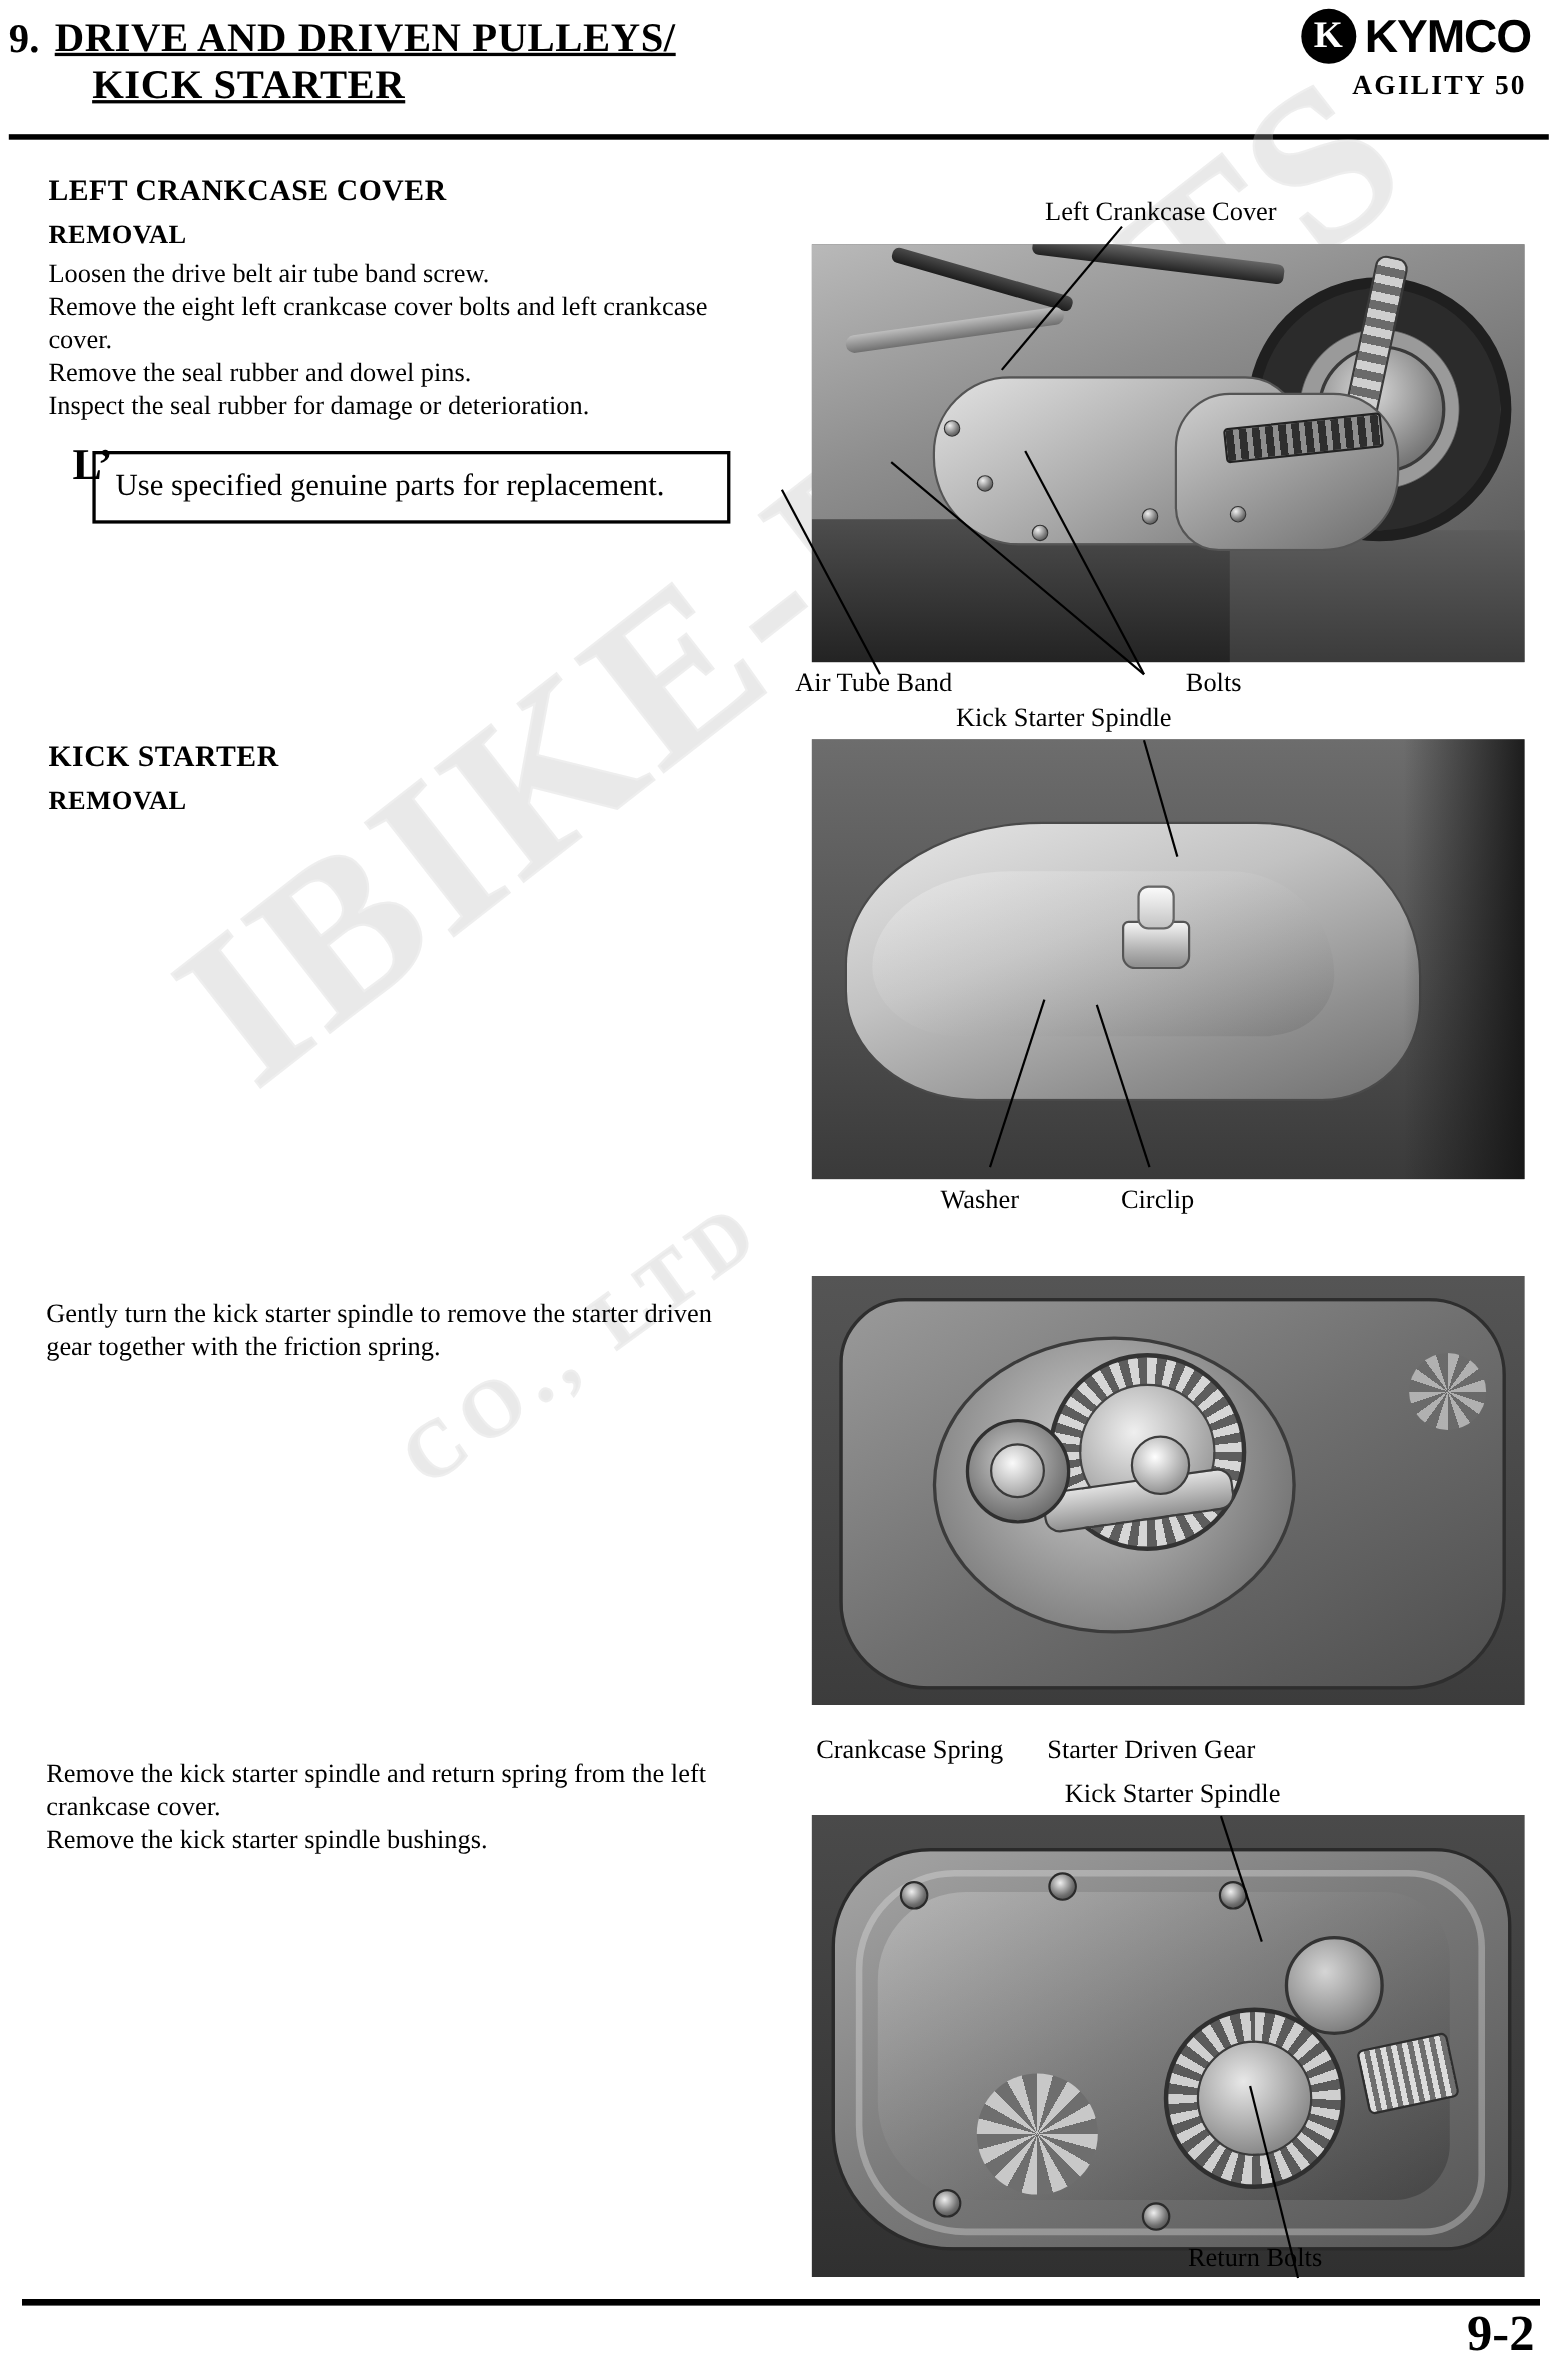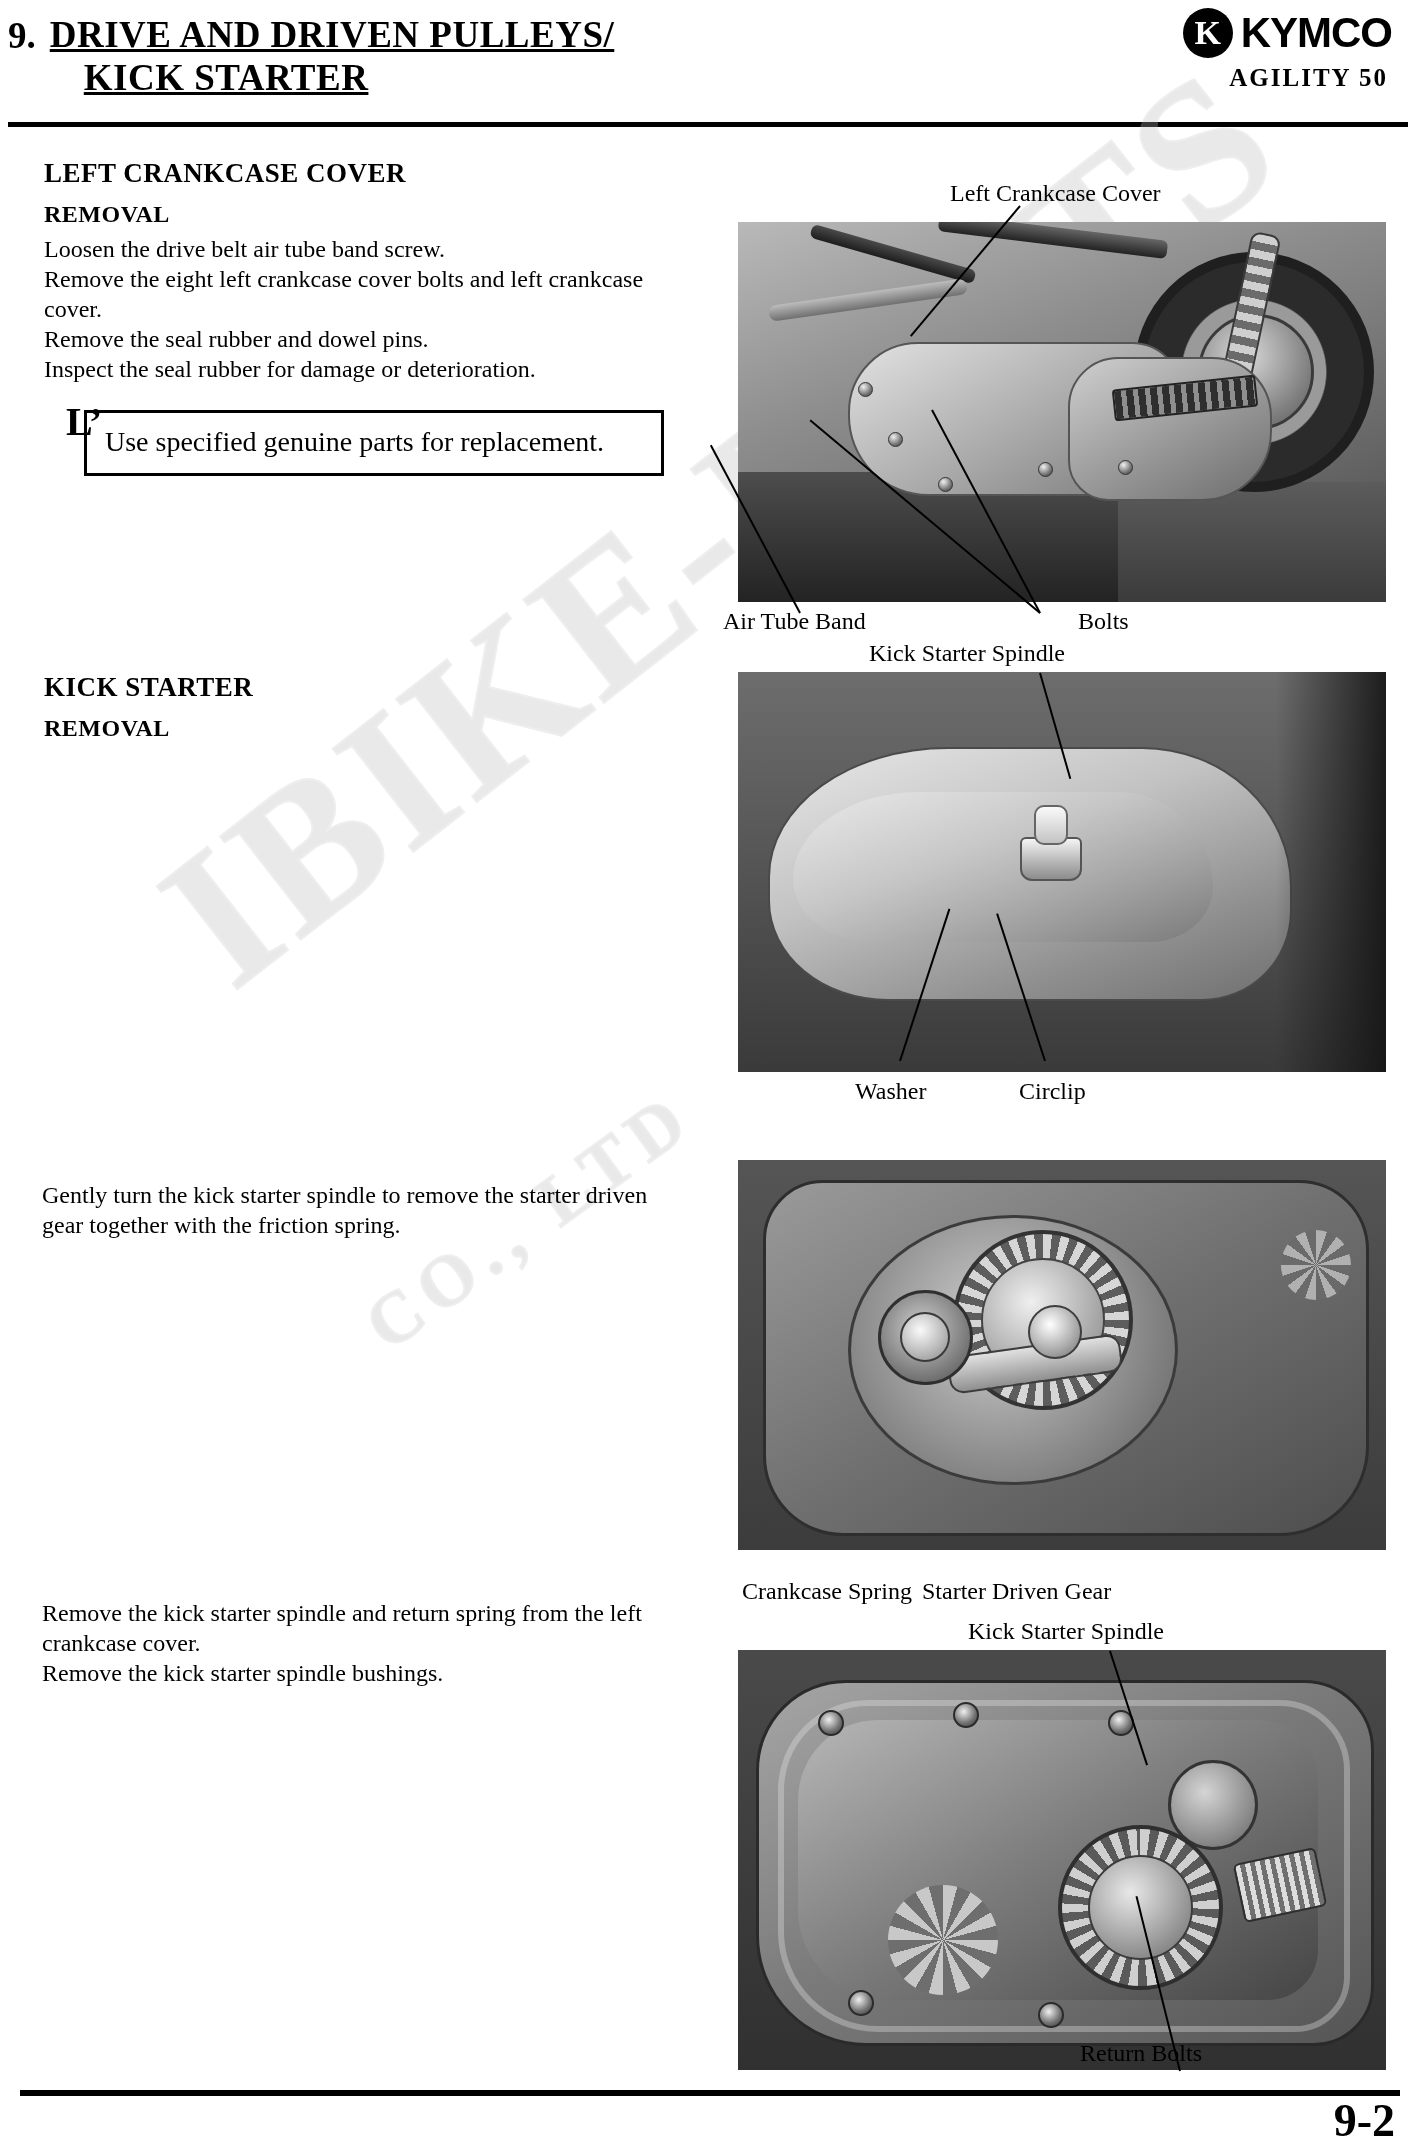--- a/index.html
+++ b/index.html
@@ -572,21 +572,21 @@
   <div class="p3-bowl"></div>
   <div class="p3-gear"></div>
   <div class="p3-gear-face"></div>
   <div class="p3-arm"></div>
   <div class="p3-hub"></div>
   <div class="p3-spring"></div>
   <div class="p3-spring2"></div>
   <div class="p3-starburst"></div>
 </div>
 <div class="caption" style="left:742px; top:1578px;">Crankcase Spring</div>
-<div class="caption" style="left:922px; top:1578px;">Starter Driven Gear</div>
+<div class="caption" style="left:952px; top:1578px;">Starter Driven Gear</div>
 
 <div class="caption" style="left:968px; top:1618px;">Kick Starter Spindle</div>
 <div class="fig fig4">
   <div class="p4-bg"></div>
   <div class="p4-case"></div>
   <div class="p4-inner"></div>
   <div class="p4-rim"></div>
   <div class="p4-star"></div>
   <div class="p4-boss"></div>
   <div class="p4-gear"></div>

